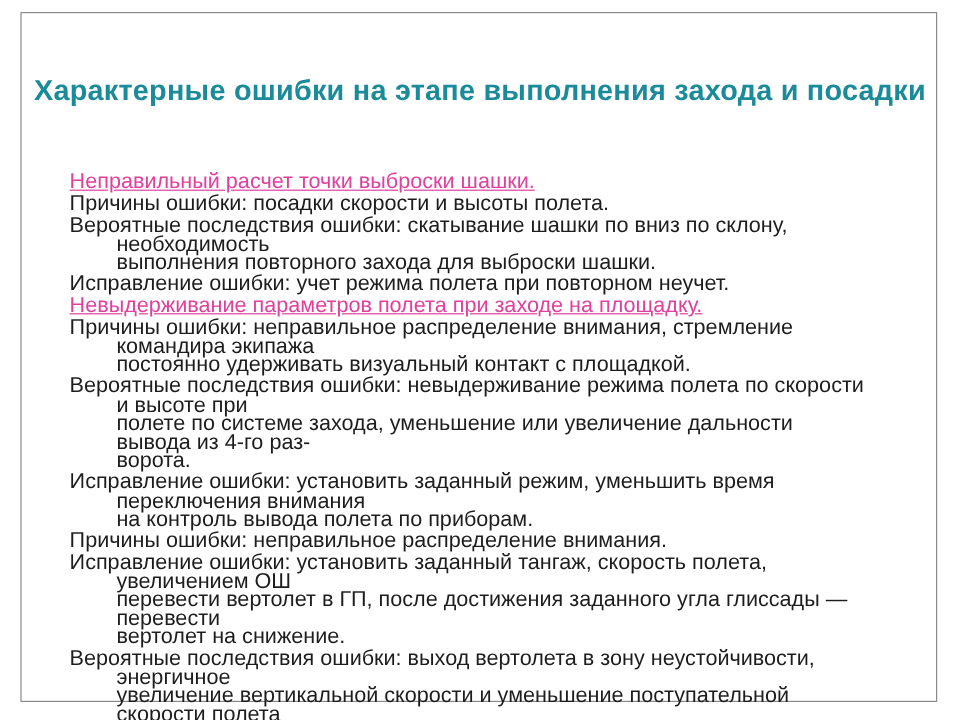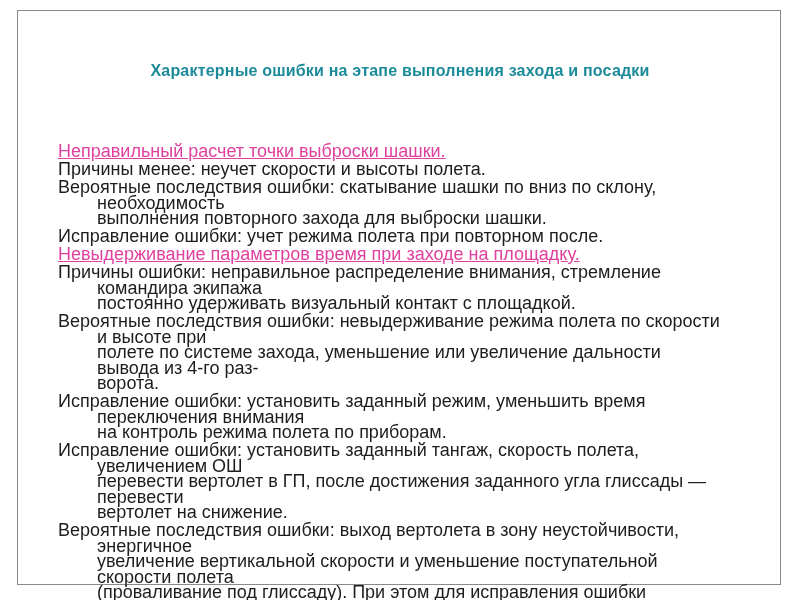--- a/index.html
+++ b/index.html
@@ -20,21 +20,21 @@
     border: 1.5px solid #8a8a8a;
     background: #ffffff;
     box-sizing: border-box;
   }
   .slide-title {
     position: absolute;
     left: 17px;
     top: 62px;
     width: 766px;
     text-align: center;
-    font-size: 16px;
+    font-size: 24px;
     font-weight: bold;
     letter-spacing: 0.2px;
     color: var(--title, #1b8a99);
   }
   .content {
     position: absolute;
     left: 58px;
     top: 144px;
     width: 668px;
   }
@@ -56,38 +56,39 @@
 <body>
 
 <div class="slide-frame"></div>
 
 <div class="slide-title">Характерные ошибки на этапе выполнения захода и посадки</div>
 
 <div class="content">
 
   <div class="section">
     <p class="para section-heading">Неправильный расчет точки выброски шашки.</p>
-    <p class="para">Причины менее: неучет скорости и высоты полета.</p>
+    <p class="para">Причины ошибки: посадки скорости и высоты полета.</p>
     <p class="para">Вероятные последствия ошибки: скатывание шашки по вниз по склону, необходимость
 выполнения повторного захода для выброски шашки.</p>
-    <p class="para">Исправление ошибки: учет режима полета при повторном после.</p>
+    <p class="para">Исправление ошибки: учет режима полета при повторном неучет.</p>
   </div>
 
   <div class="section">
-    <p class="para section-heading">Невыдерживание параметров время при заходе на площадку.</p>
+    <p class="para section-heading">Невыдерживание параметров полета при заходе на площадку.</p>
     <p class="para">Причины ошибки: неправильное распределение внимания, стремление командира экипажа
 постоянно удерживать визуальный контакт с площадкой.</p>
     <p class="para">Вероятные последствия ошибки: невыдерживание режима полета по скорости и высоте при
 полете по системе захода, уменьшение или увеличение дальности вывода из 4-го раз-
 ворота.</p>
     <p class="para">Исправление ошибки: установить заданный режим, уменьшить время переключения внимания
-на контроль режима полета по приборам.</p>
+на контроль вывода полета по приборам.</p>
   </div>
 
   <div class="section">
+    <p class="para">Причины ошибки: неправильное распределение внимания.</p>
     <p class="para">Исправление ошибки: установить заданный тангаж, скорость полета, увеличением ОШ
 перевести вертолет в ГП, после достижения заданного угла глиссады — перевести
 вертолет на снижение.</p>
     <p class="para">Вероятные последствия ошибки: выход вертолета в зону неустойчивости, энергичное
 увеличение вертикальной скорости и уменьшение поступательной скорости полета
 (проваливание под глиссаду). При этом для исправления ошибки требуются более
 «длинные» и энергичные действия ОУ.</p>
   </div>
 
 </div>

